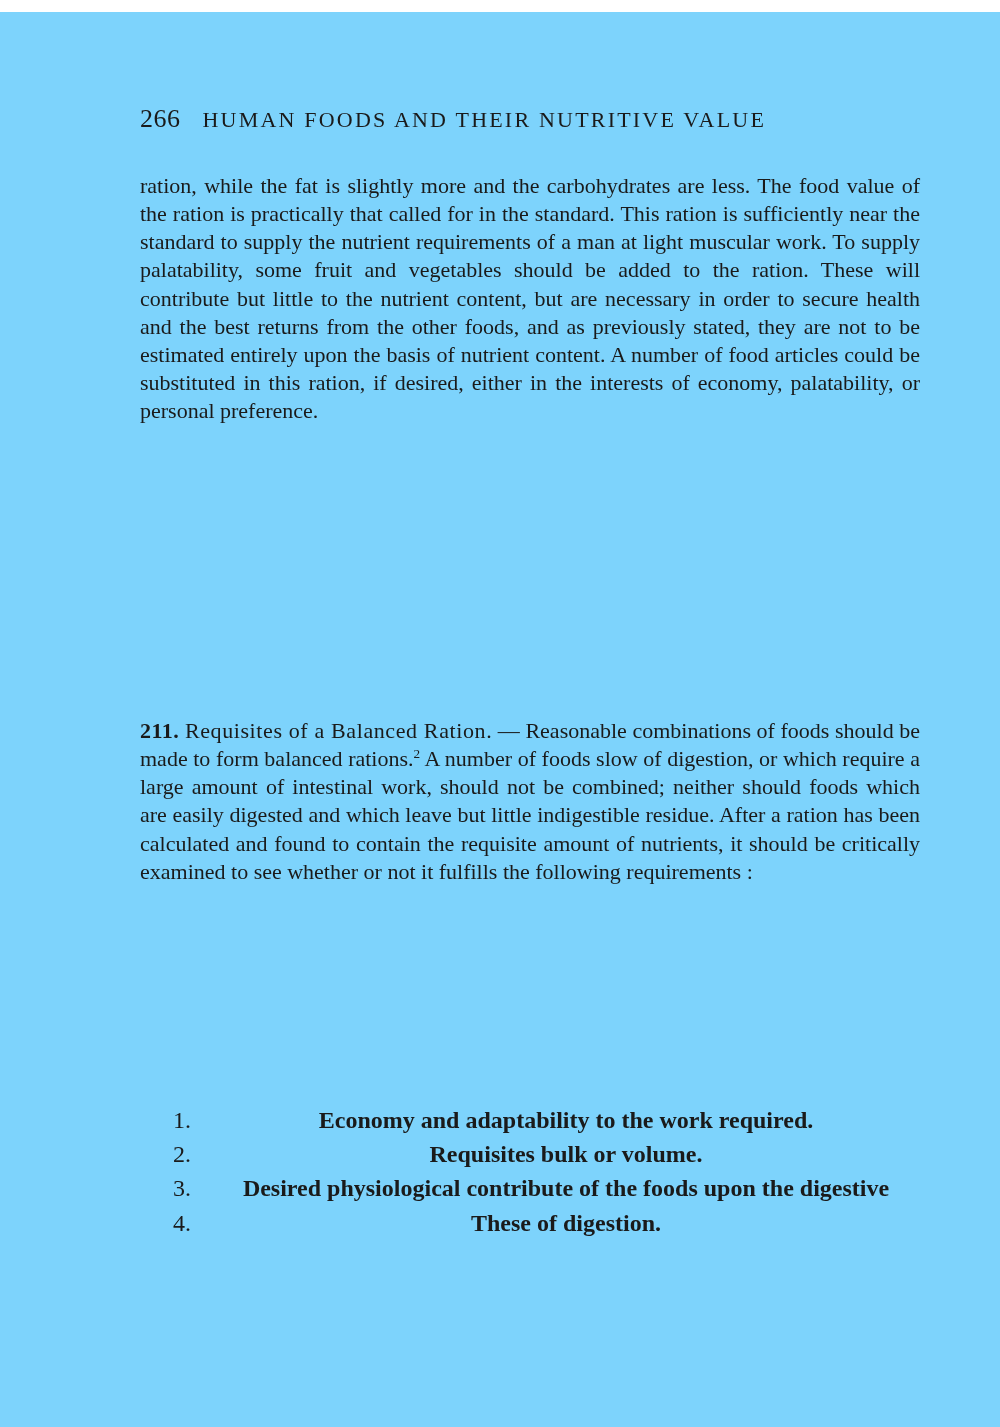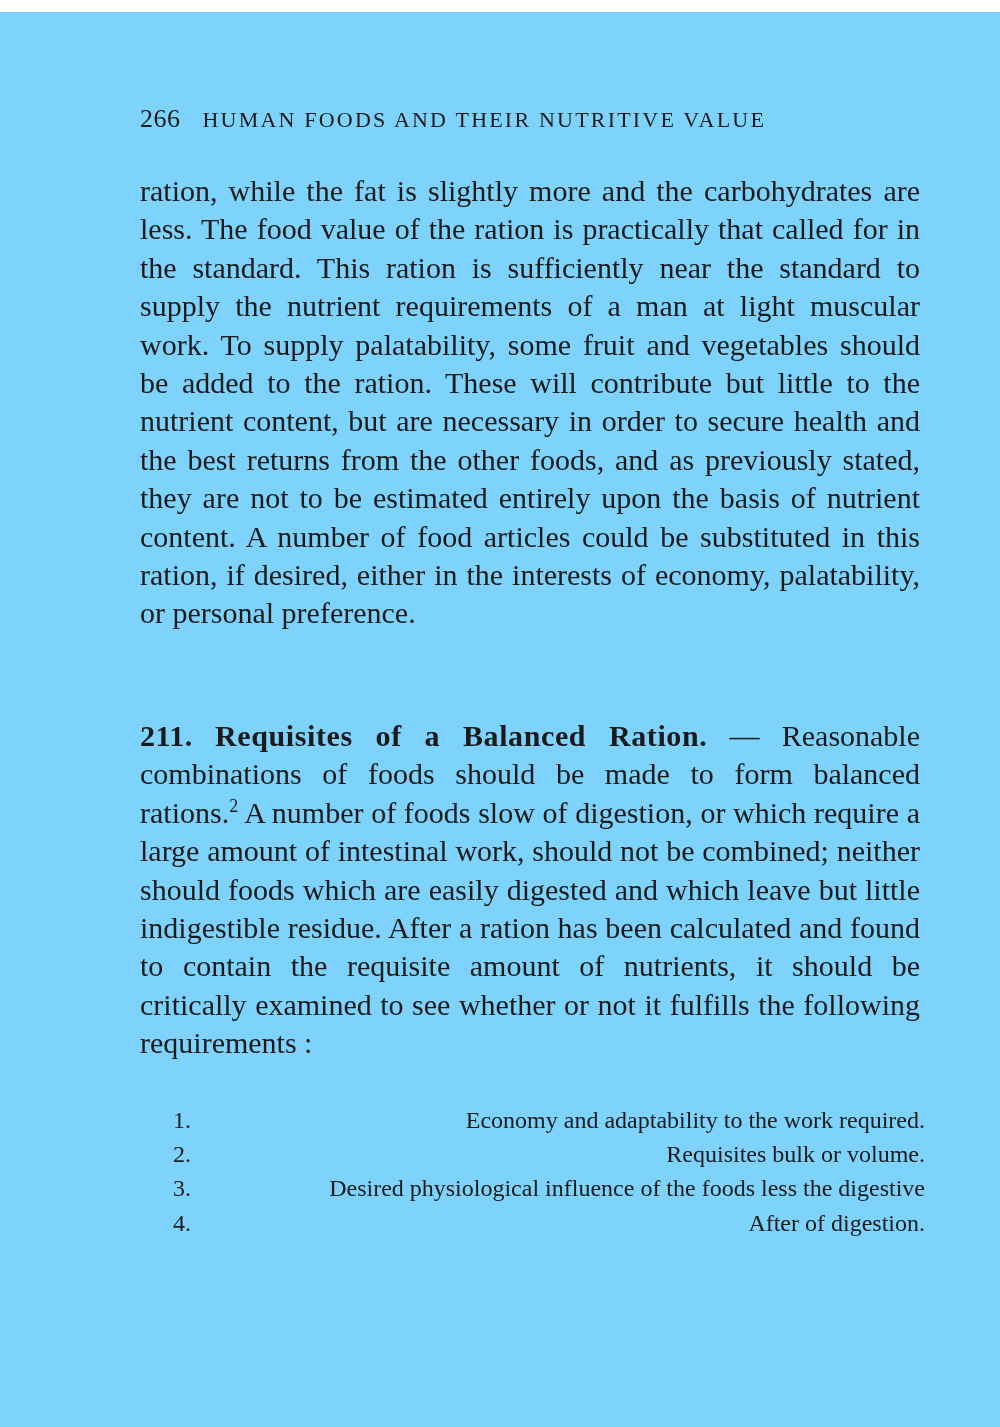--- a/index.html
+++ b/index.html
@@ -41,33 +41,33 @@
     display: inline-block;
     font-variant: small-caps;
     text-transform: uppercase;
     font-size: 22px;
     letter-spacing: 2.2px;
   }
   .body-block {
     position: absolute;
     left: 140px;
     width: 780px;
-    font-size: 30px;
+    font-size: 22px;
     line-height: 1.28;
     text-align: justify;
     text-justify: inter-word;
   }
   #para1 { top: 160px; }
   #para2 { top: 705px; }
   .section-num {
     font-weight: bold;
     letter-spacing: 0.5px;
   }
   .section-title {
-    font-weight: bold;
+    font-weight: normal;
     letter-spacing: 0.6px;
   }
   sup {
     font-size: 0.6em;
     vertical-align: super;
     line-height: 0;
   }
   .list {
     position: absolute;
     left: 165px;
@@ -83,21 +83,22 @@
   }
   .li-num {
     width: 42px;
     flex: 0 0 42px;
     text-align: right;
     padding-right: 16px;
     box-sizing: border-box;
   }
   .li-text {
     flex: 1 1 auto;
-    text-align: right;
+    text-align: center;
+    font-weight: bold;
   }
   .li-text .cont {
     display: block;
     padding-left: 36px;
   }
 </style>
 </head>
 <body>
 
 <div class="page">
@@ -122,23 +123,23 @@
     </div>
 
     <div class="list-item">
       <span class="li-num">2.</span>
       <span class="li-text">Requisites bulk or volume.</span>
     </div>
 
     <div class="list-item">
       <span class="li-num">3.</span>
       <span class="li-text">
-        <span>Desired physiological influence of the foods less the digestive</span>
+        <span>Desired physiological contribute of the foods upon the digestive</span>
       </span>
     </div>
 
     <div class="list-item">
       <span class="li-num">4.</span>
-      <span class="li-text">After of digestion.</span>
+      <span class="li-text">These of digestion.</span>
     </div>
 
   </div>
 </div>
 
 </body></html>

